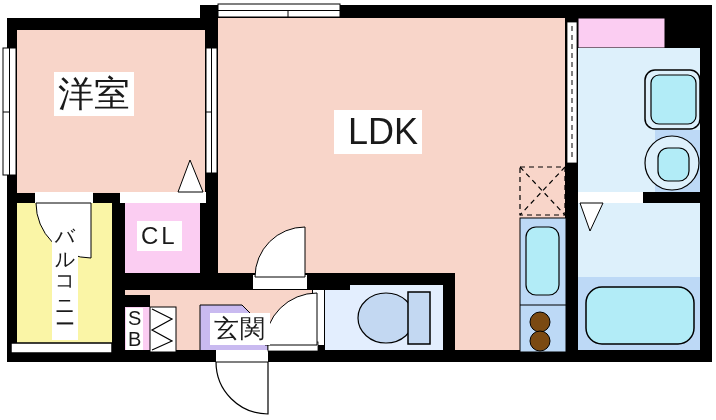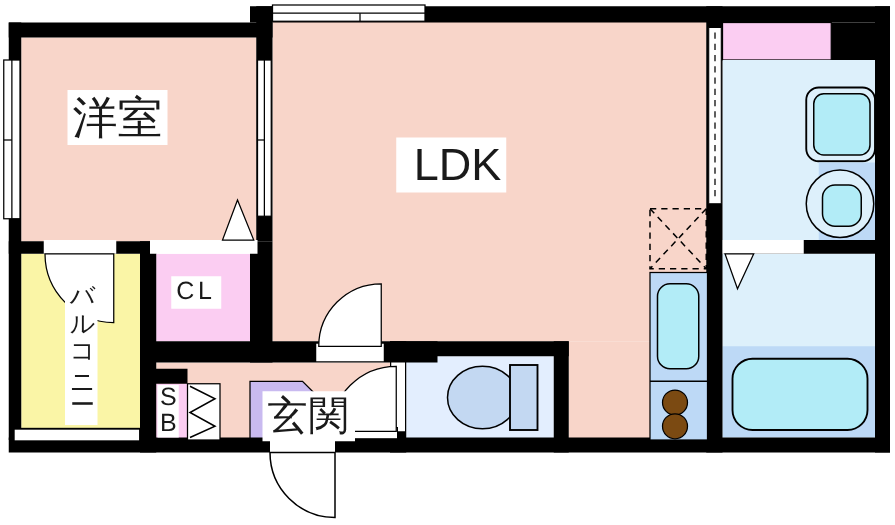--- a/index.html
+++ b/index.html
@@ -13,22 +13,22 @@
   #plan-svg{position:absolute;left:0;top:0;}
   .label{
     position:absolute;
     background:#ffffff;
     color:#1a1a1a;
     white-space:pre;
     line-height:1.18;
     padding:1px 4px;
   }
   .label-room{font-size:36px;}
-  .label-cl{font-size:20px;letter-spacing:3px;}
-  .label-genkan{font-size:32px;letter-spacing:1px;}
+  .label-cl{font-size:24px;letter-spacing:3px;}
+  .label-genkan{font-size:25px;letter-spacing:1px;}
   .label-vert{
     writing-mode:vertical-rl;
     text-orientation:upright;
     font-size:20px;
     letter-spacing:2px;
     padding:4px 1px;
   }
   .label-sb{
     font-size:20px;
     line-height:1.05;
@@ -165,21 +165,21 @@
   <rect x="586" y="287" width="108" height="57" rx="16" stroke="#000000" stroke-width="1.5" fill="#b2ecf7"></rect>
 
   <g>
     <ellipse cx="386" cy="318" rx="28" ry="25" stroke="#000000" stroke-width="1.2" fill="#c3d8f2"></ellipse>
     <rect x="408" y="292" width="22" height="52" stroke="#000000" stroke-width="1.5" fill="#c3d8f2"></rect>
   </g>
 </svg>
 
 <div class="label label-room" style="left:54px;top:72px;"><span>洋室</span><br></div>
 
-<div class="label label-room" style="left:317px;top:110px;padding-left:14px;"><span>LDK</span><br></div>
+<div class="label label-room" style="left:334px;top:110px;padding-left:14px;"><span>LDK</span><br></div>
 
 <div class="label label-vert" style="left:52px;top:210px;height:122px;">バルコニー</div>
 
 <div class="label label-cl" style="left:137px;top:221px;">CL</div>
 
 <div class="label label-sb" style="left:126px;top:308px;">S<br>B</div>
 
 <div class="label label-genkan" style="left:210px;top:313px;">玄関</div>
 
 </div>

